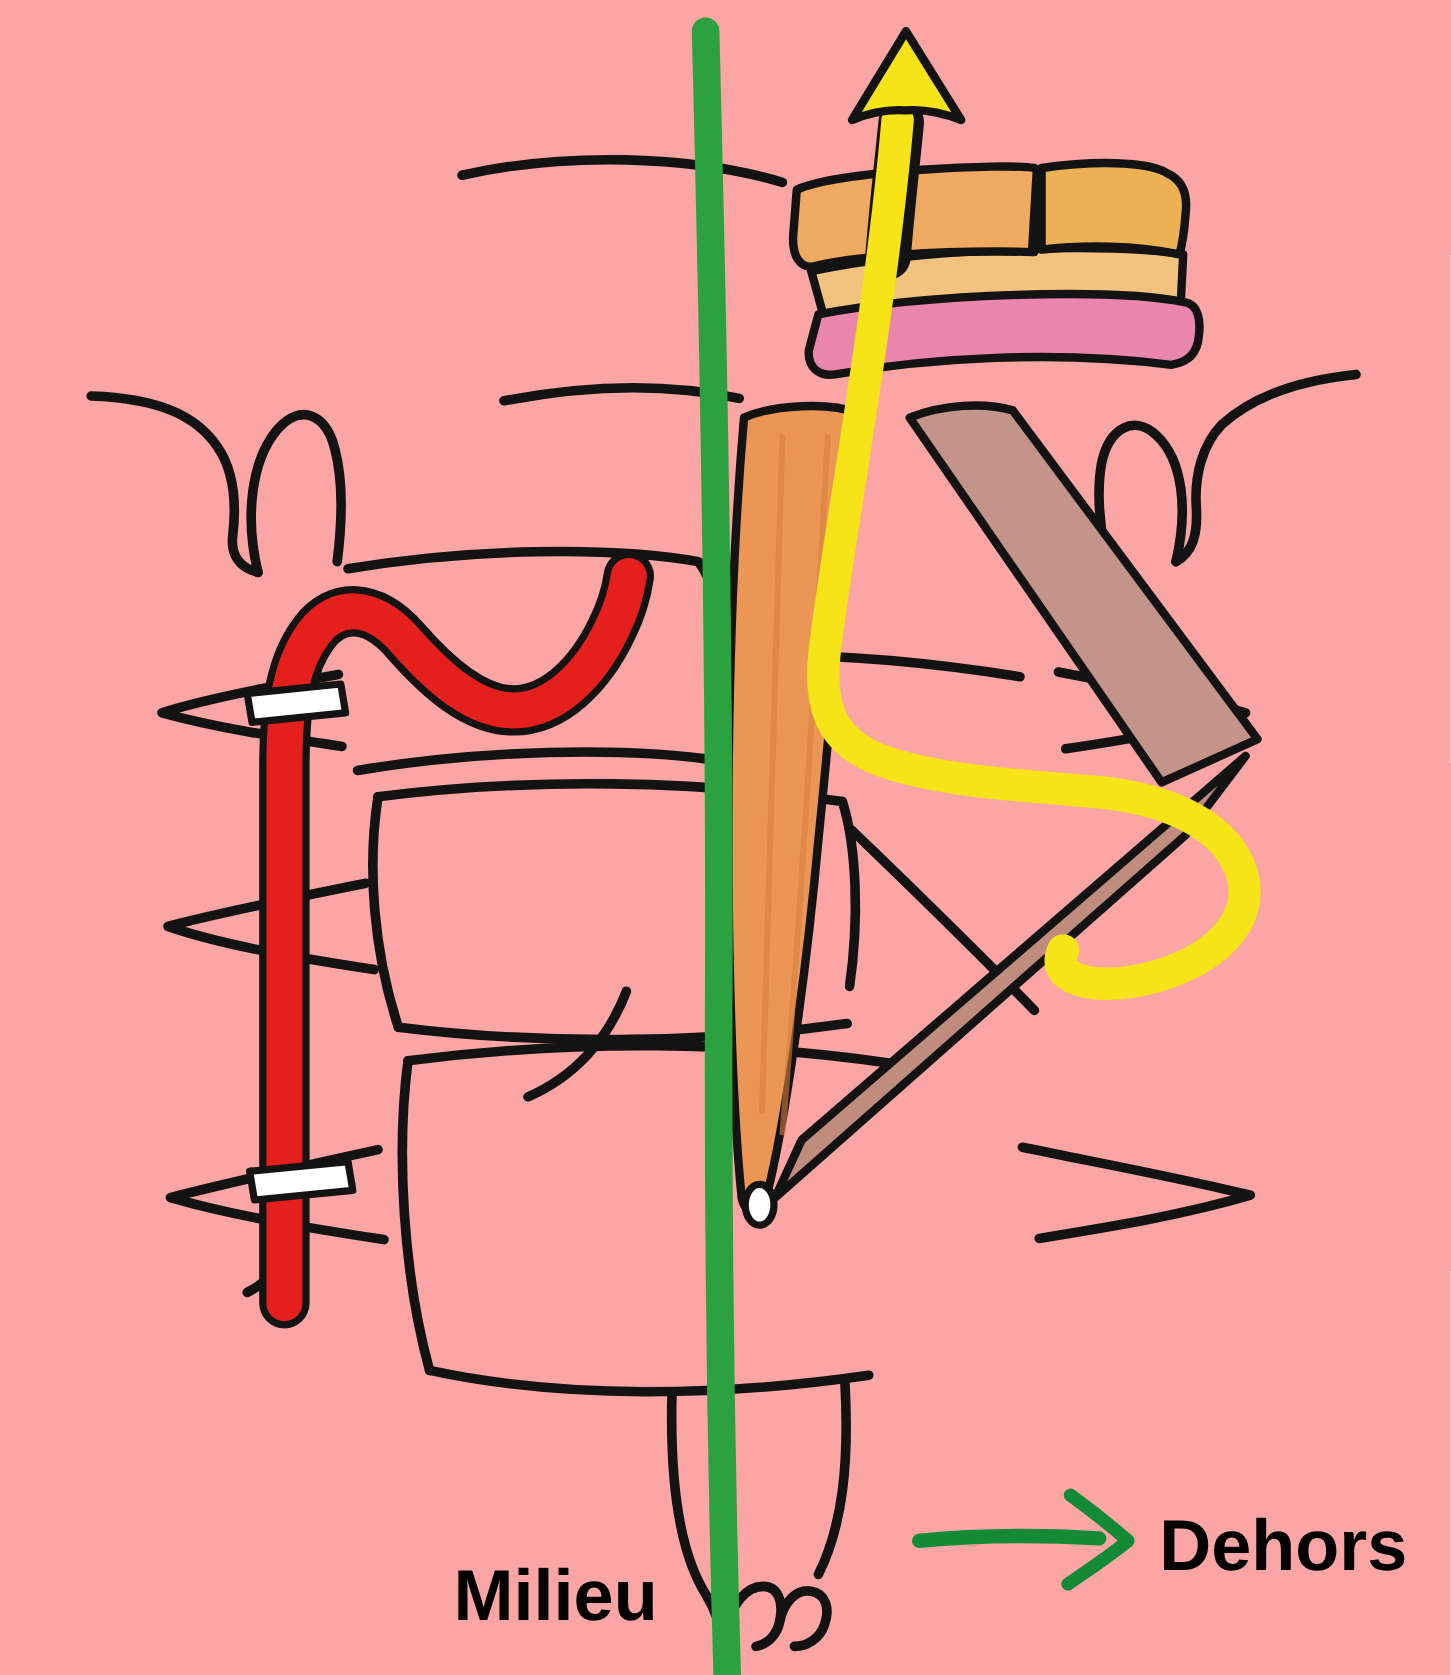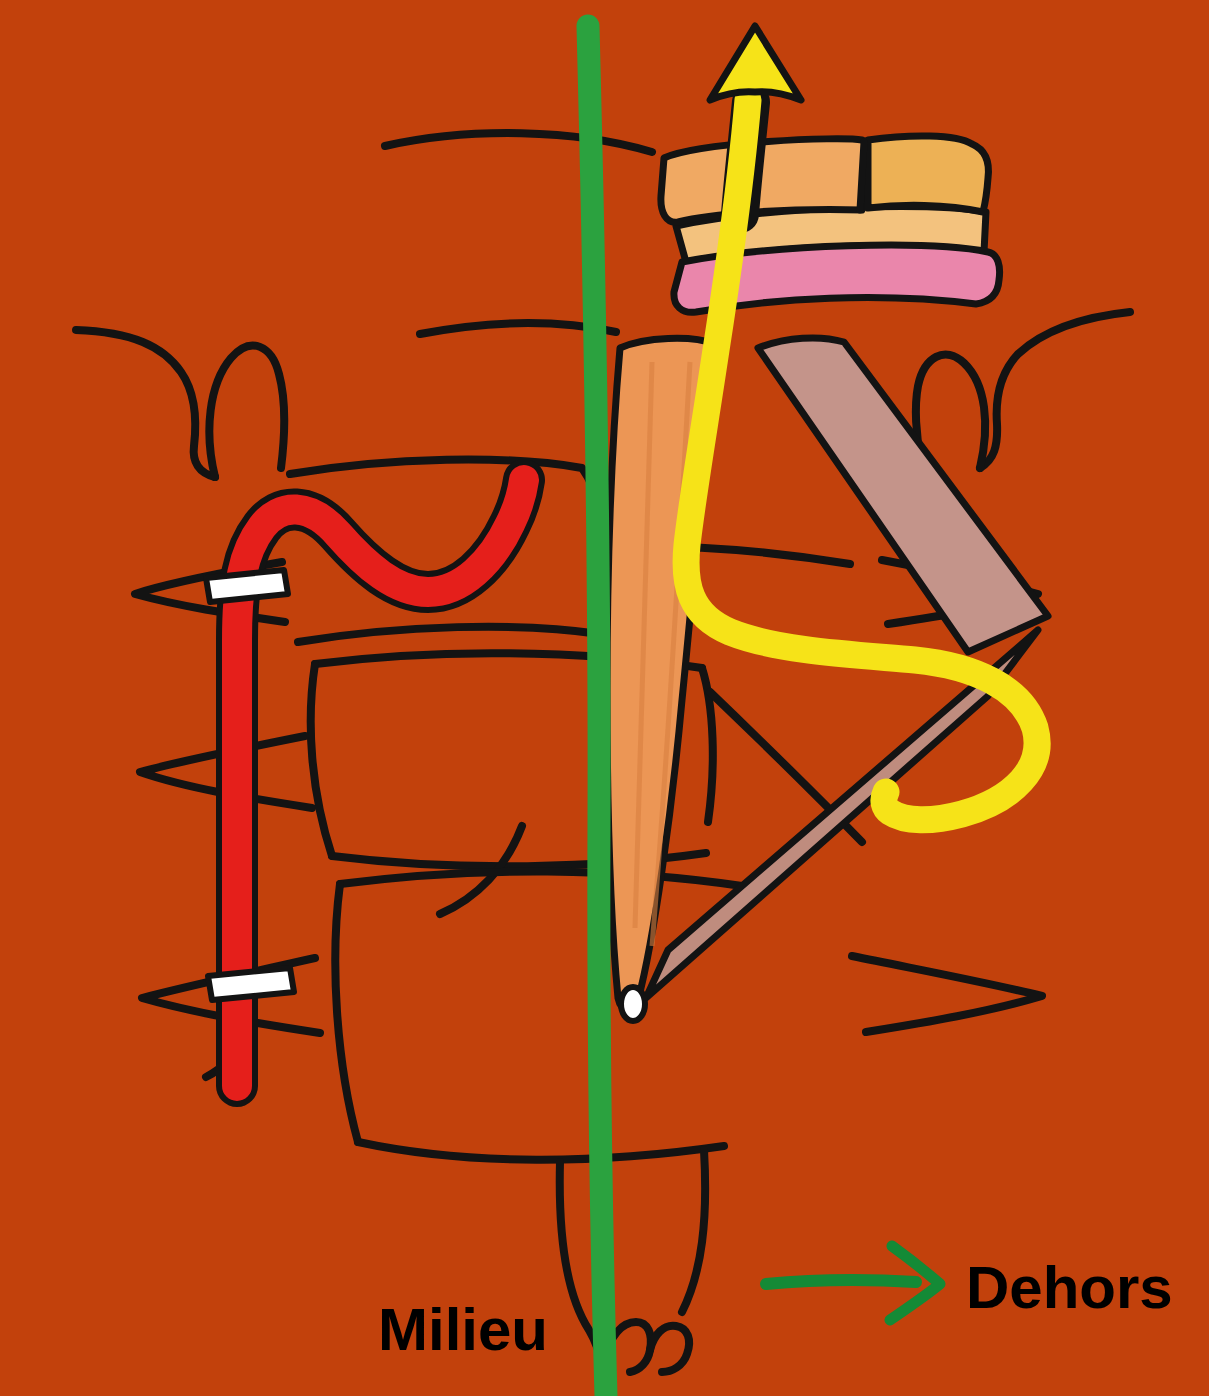--- a/index.html
+++ b/index.html
@@ -1,16 +1,16 @@
 <!DOCTYPE html>
 <html><head>
 <meta charset="utf-8">
 <style>
   html,body{margin:0;padding:0;background:#ffffff;}
-  .stage{position:relative;width:1209px;height:1396px;background:#c2410c;overflow:hidden;
+  .stage{position:relative;width:1209px;height:1396px;background:#fca5a5;overflow:hidden;
          font-family:"Liberation Sans", sans-serif;}
   svg{position:absolute;inset:0;display:block;}
   .ink{fill:none;stroke:#131313;stroke-width:8;stroke-linecap:round;stroke-linejoin:round;}
   .ink-thin{fill:none;stroke:#131313;stroke-width:7;stroke-linecap:round;stroke-linejoin:round;}
   .shape{stroke:#131313;stroke-width:7;stroke-linejoin:round;}
   .label{font-weight:700;font-size:60px;fill:#000000;}
 </style>
 </head>
 <body>
 

